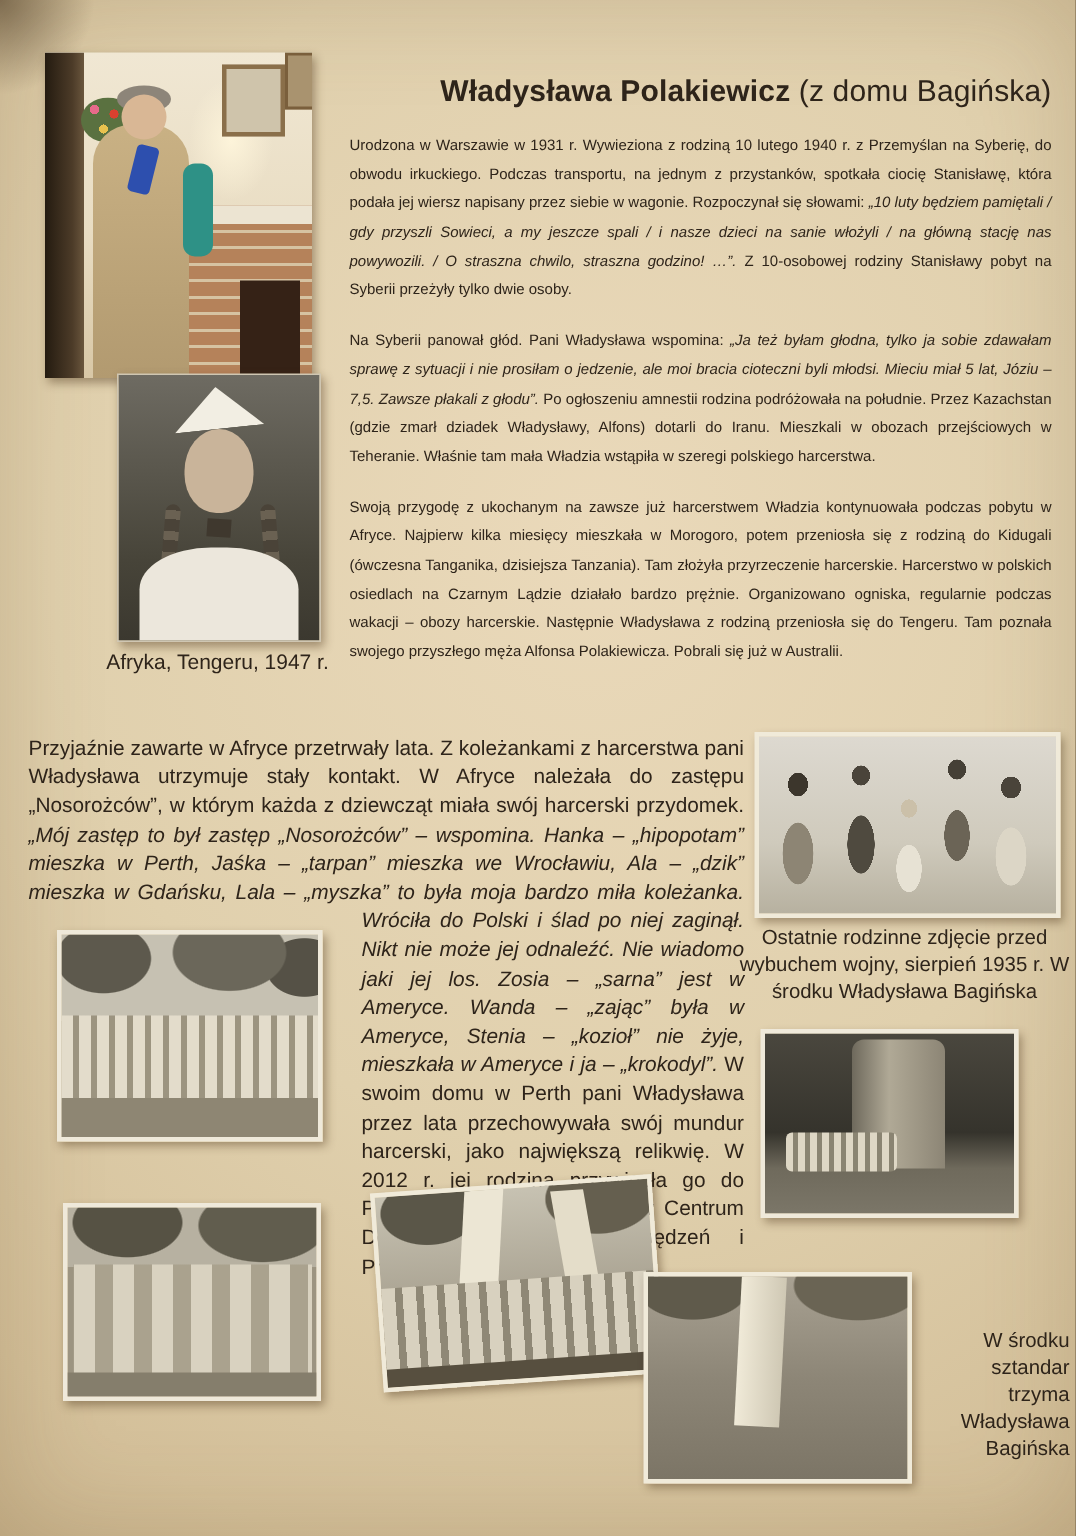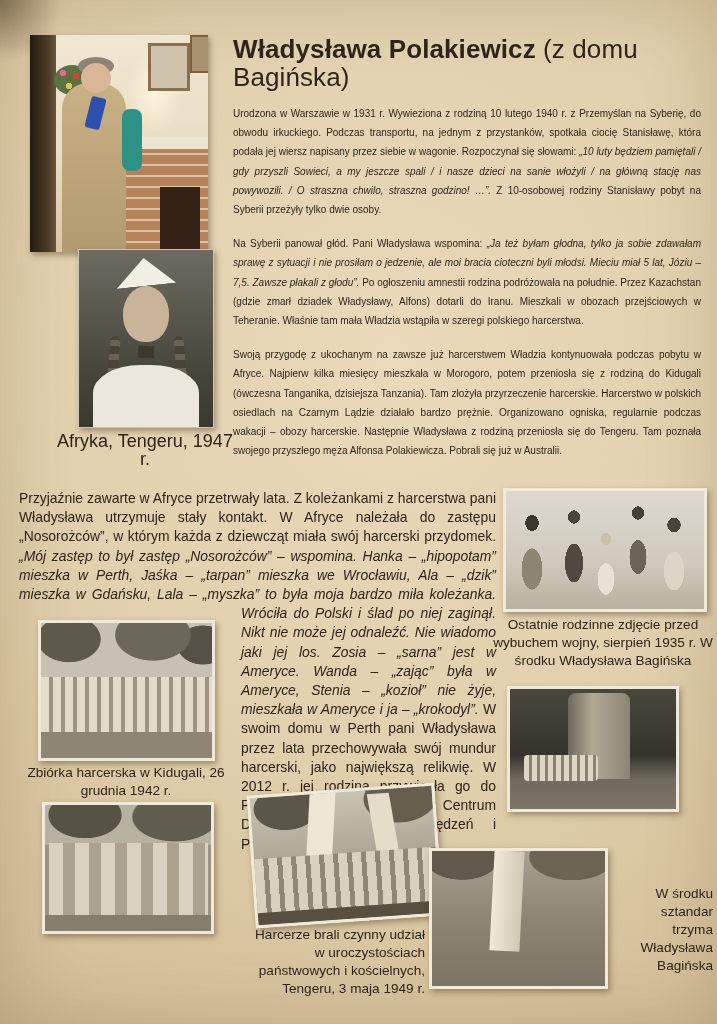--- a/index.html
+++ b/index.html
@@ -10,30 +10,30 @@
       radial-gradient(90px 90px at 0px 0px, rgba(45,30,14,0.50), rgba(45,30,14,0) 70%),
       radial-gradient(120% 95% at 55% 35%, #ead9ba 0%, #e0d0ad 42%, #d4c09a 72%, #c0a880 100%);
     box-shadow: inset 0 0 70px rgba(110,80,40,.22);
     overflow:hidden;
   }
   em { font-style:italic; }
   b  { font-weight:bold; }
 
   
   .col-right { position:absolute; left:233px; top:31px; width:468px; z-index:1; }
-  .title { font-size:26px; line-height:28px; margin:4px 0 13px 0; font-weight:normal; letter-spacing:.1px; }
+  .title { font-size:20px; line-height:28px; margin:16px 0 13px 0; font-weight:normal; letter-spacing:.1px;text-align:right; }
   .ptxt  { font-size:10px; line-height:19.2px; text-align:justify; margin:0 0 15px 0; }
 
   .p4wrap { position:absolute; left:18px; top:489px; width:478px; z-index:1;
             font-size:13.9px; line-height:19.2px; text-align:justify; }
   .sp-a { float:left; width:1px;  height:134px; }
   .sp-b { float:left; clear:left; width:223px; height:360px; }
 
   .cap { position:absolute; font-size:13.6px; line-height:18px; text-align:center; z-index:5; }
-  .cap-tengeru47 { left:50px;  top:432px; width:190px; font-size:18px; }
+  .cap-tengeru47 { left:50px;  top:432px; width:190px; font-size:14px; }
   .cap-family    { left:492px; top:616px; width:222px; }
   .cap-kidugali  { left:20px;  top:764px; width:212px; }
   .cap-baobab    { left:478px; top:819px; width:228px; }
   .cap-kolezanki { left:14px;  top:938px; width:226px; }
   .cap-tengeru49 { left:247px; top:926px; width:178px; text-align:right; }
   .cap-sztandar  { left:618px; top:885px; width:95px;  text-align:right; }
 
   
   .photo { position:absolute; overflow:hidden; box-sizing:border-box;
            box-shadow:2px 3px 6px rgba(70,45,20,.42); z-index:2; }
@@ -192,41 +192,39 @@
   <div class="photo photo-family">
     <div class="fam-figures"></div>
   </div>
   <div class="cap cap-family">Ostatnie rodzinne zdjęcie przed wybuchem wojny, sierpień 1935 r. W środku Władysława Bagińska</div>
 
   <div class="photo photo-kidugali">
     <div class="kid-trees"></div>
     <div class="kid-row"></div>
     <div class="kid-ground"></div>
   </div>
-  <div class="cap cap-kidugali">Zbiórka harcerska w Kidugali, 26 grudnia 1942 r.</div>
 
   <div class="photo photo-baobab">
     <div class="bao-trunk"></div>
     <div class="bao-people"></div>
   </div>
 
   <div class="photo photo-kolezanki">
     <div class="kol-trees"></div>
     <div class="kol-row"></div>
     <div class="kol-ground"></div>
   </div>
 
   <div class="photo photo-tengeru">
     <div class="ten-trees"></div>
     <div class="ten-flag1"></div>
     <div class="ten-flag2"></div>
     <div class="ten-crowd"></div>
     <div class="ten-ground"></div>
   </div>
-  <div class="cap cap-tengeru49">Harcerze brali czynny udział w uroczystościach państwowych i kościelnych, Tengeru, 3 maja 1949 r.</div>
 
   <div class="photo photo-sztandar">
     <div class="szt-foliage"></div>
     <div class="szt-flag"></div>
     <div class="szt-scouts"></div>
   </div>
   <div class="cap cap-sztandar">W środku sztandar trzyma Władysława Bagińska</div>
 
 </div>
 

